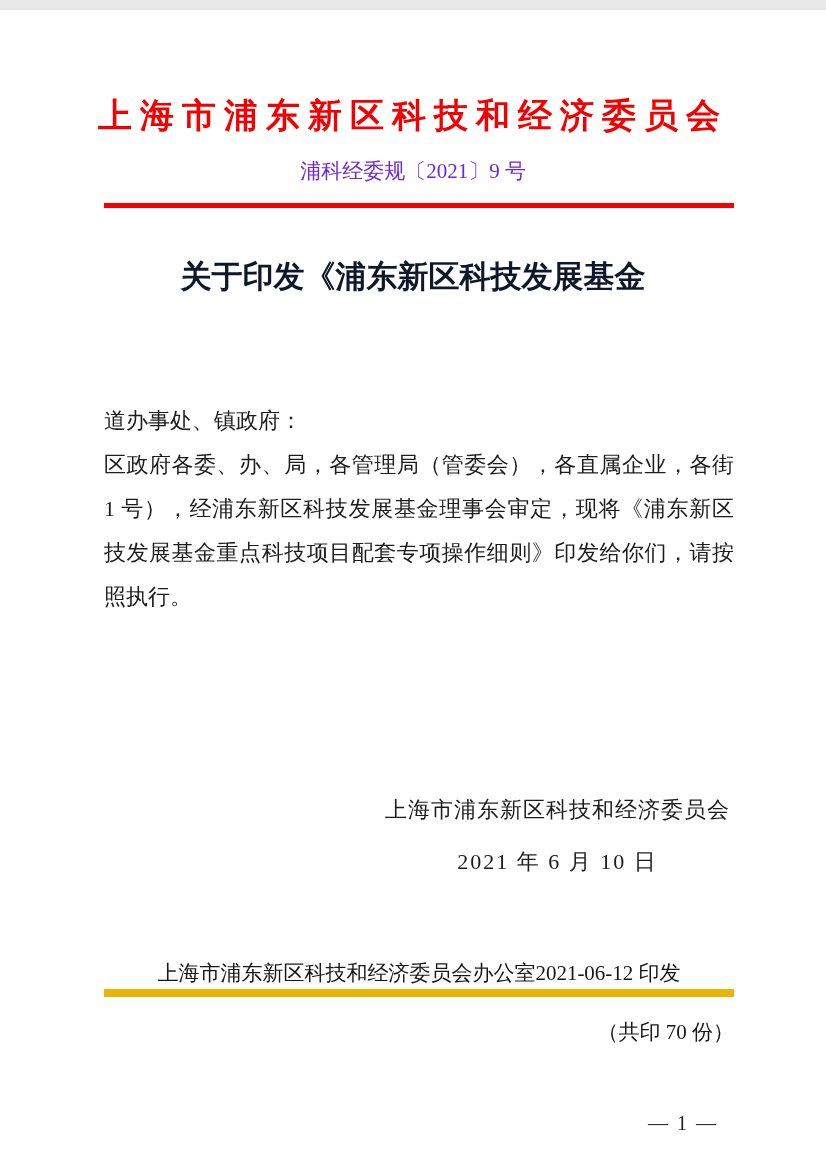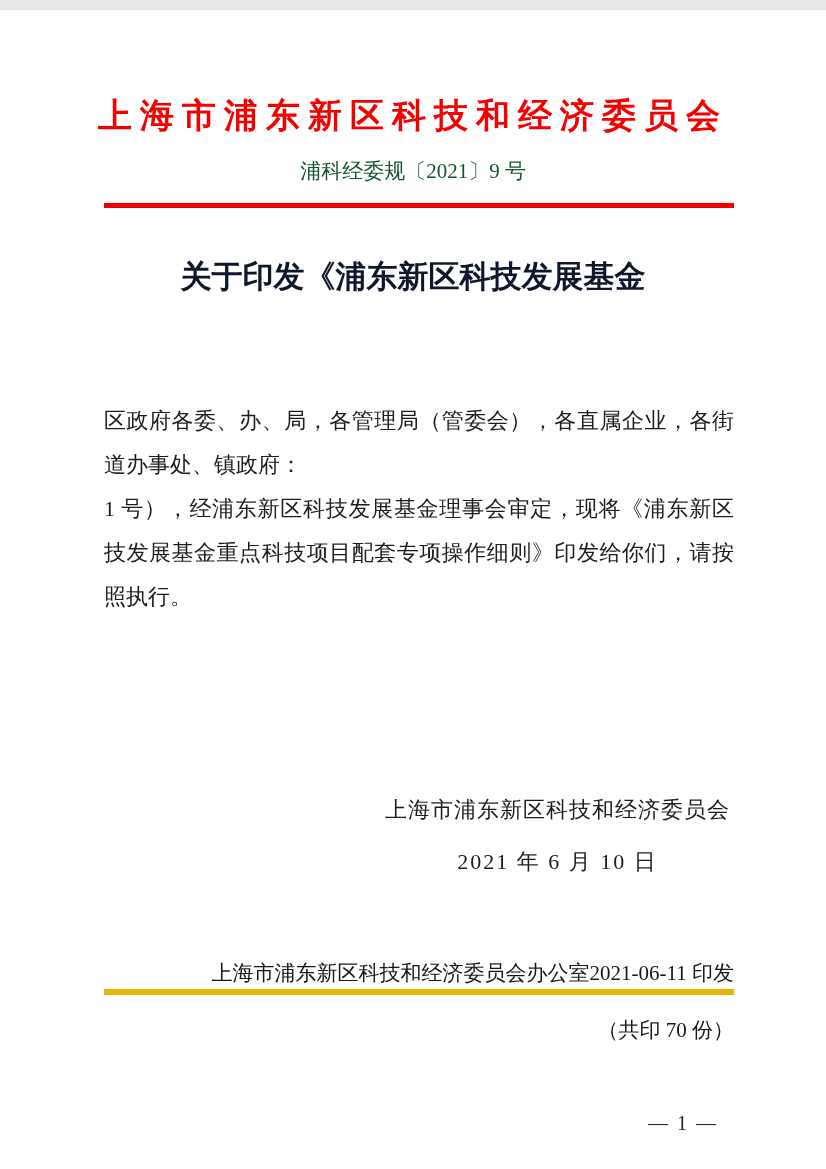--- a/index.html
+++ b/index.html
@@ -33,21 +33,21 @@
     white-space: nowrap;
   }
   .doc-number {
     position: absolute;
     top: 146px;
     left: 0;
     width: 826px;
     text-align: center;
     font-size: 21px;
     line-height: 30px;
-    color: #14532d;
+    color: #6d28d9;
   }
   .red-line {
     position: absolute;
     top: 193px;
     left: 104px;
     width: 630px;
     height: 5px;
     background: #f40000;
   }
 
@@ -117,24 +117,24 @@
     width: 630px;
     font-size: 21px;
     color: #161616;
   }
   .footer-disclosure {
     line-height: 29px;
     border-bottom: 2px solid #1a1a1a;
   }
   .footer-office-row {
     display: flex;
-    justify-content: flex-end;
+    justify-content: center;
     align-items: center;
     line-height: 31px;
-    border-bottom: 6px solid #eab308;
+    border-bottom: 8px solid #eab308;
   }
   .footer-copies {
     padding-top: 20px;
     line-height: 30px;
     text-align: right;
   }
 
   
   .page-number {
     position: absolute;
@@ -158,35 +158,35 @@
 
   <div class="doc-number">浦科经委规〔2021〕9 号</div>
 
   <div class="red-line"></div>
 
   <div class="title-block">
     <div>关于印发《浦东新区科技发展基金</div>
   </div>
 
   <div class="body-block">
+    <div class="body-line">道办事处、镇政府：</div>
     <div class="body-line jfull">区政府各委、办、局，各管理局（管委会），各直属企业，各街</div>
-    <div class="body-line">道办事处、镇政府：</div>
     <div class="body-line jfull">1 号），经浦东新区科技发展基金理事会审定，现将《浦东新区科</div>
     <div class="body-line jfull">技发展基金重点科技项目配套专项操作细则》印发给你们，请按</div>
     <div class="body-line">照执行。</div>
   </div>
 
   <div class="signature-block">
     <div class="signature-agency">上海市浦东新区科技和经济委员会</div>
     <div class="signature-date">2021 年 6 月 10 日</div>
   </div>
 
   <div class="footer-block">
     <div class="footer-office-row">
       <span>上海市浦东新区科技和经济委员会办公室</span>
-      <span>2021-06-11 印发</span>
+      <span>2021-06-12 印发</span>
     </div>
     <div class="footer-copies">（共印 70 份）</div>
   </div>
 
   <div class="page-number">— 1 —</div>
 
 </div>
 
 </body></html>

